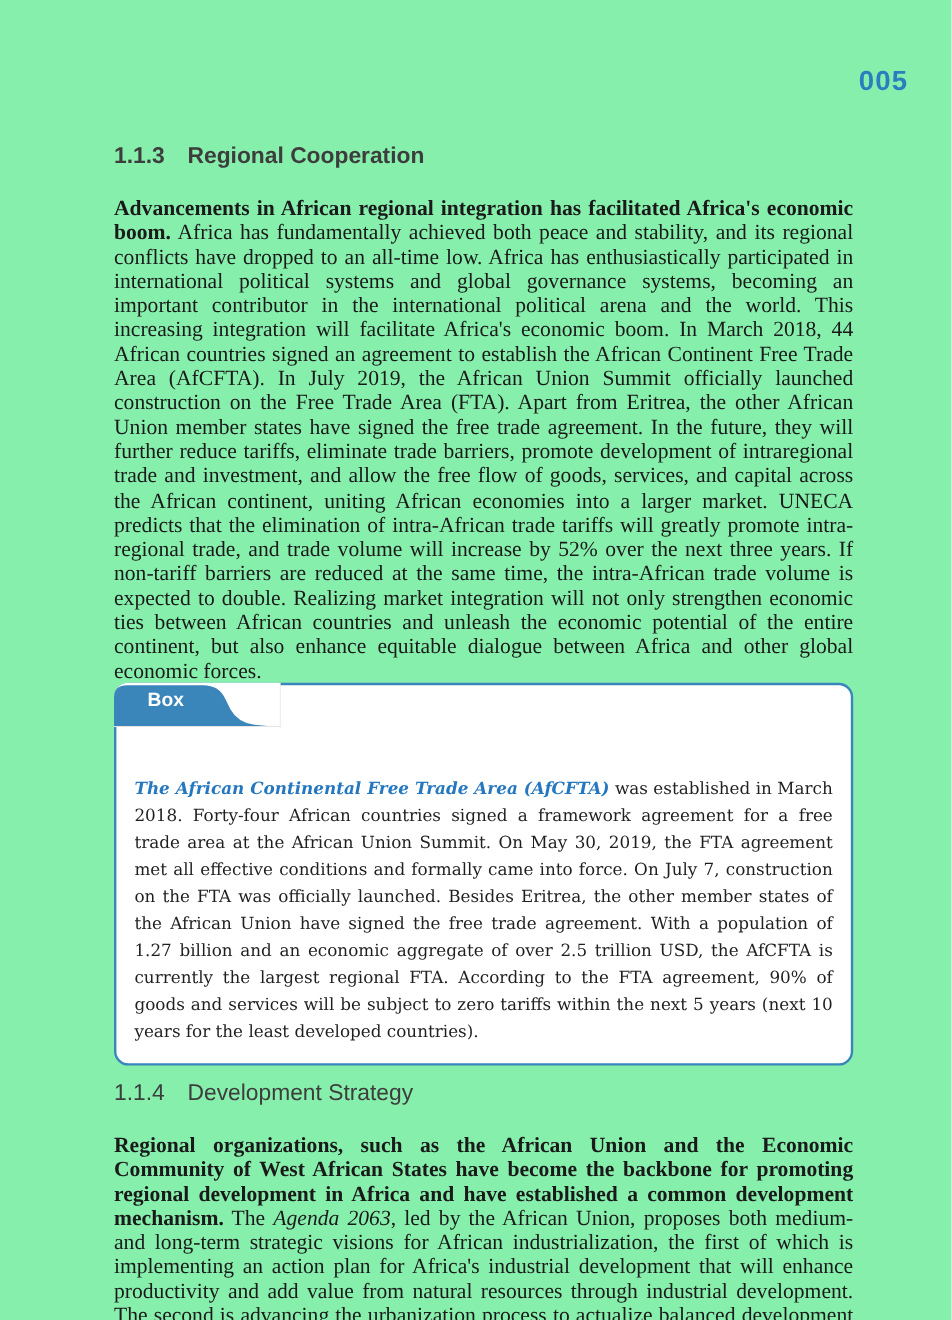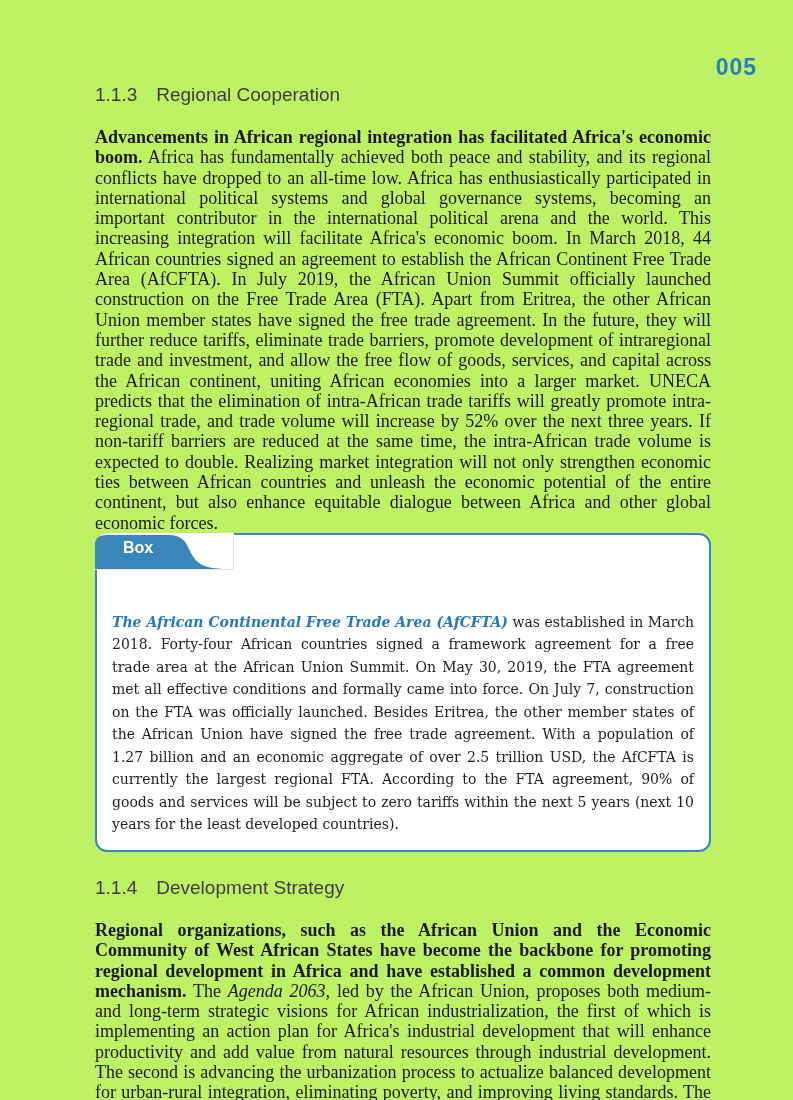--- a/index.html
+++ b/index.html
@@ -1,20 +1,20 @@
 <!DOCTYPE html>
 <html><head>
 <meta charset="utf-8">
 <style>
   html, body { margin: 0; padding: 0; background: #ffffff; }
   .page {
     position: relative;
     width: 793px;
     height: 1100px;
-    background: #bef264;
+    background: #86efac;
     overflow: hidden;
     font-family: "Liberation Serif", serif;
     color: #1a1a1a;
   }
   .page-number {
     position: absolute;
     top: 54px;
     right: 36px;
     font-family: "Liberation Sans", sans-serif;
     font-weight: bold;
@@ -28,22 +28,22 @@
     top: 0;
     width: 616px;
   }
   .section-heading {
     font-family: "Liberation Sans", sans-serif;
     font-weight: 400;
     font-size: 19px;
     color: #3d3d3d;
     margin: 0;
   }
-  .heading-113 { margin-top: 84px; }
-  .heading-114 { margin-top: 25px; }
+  .heading-113 { margin-top: 120px; font-weight: bold; }
+  .heading-114 { margin-top: 13px; }
   .section-heading .num { display: inline-block; margin-right: 19px; }
   .body-para {
     margin: 0;
     margin-top: 21px;
     font-size: 18px;
     line-height: 20.3px;
     text-align: justify;
     color: #1a1a1a;
   }
   .body-para .lead-bold { font-weight: bold; }

